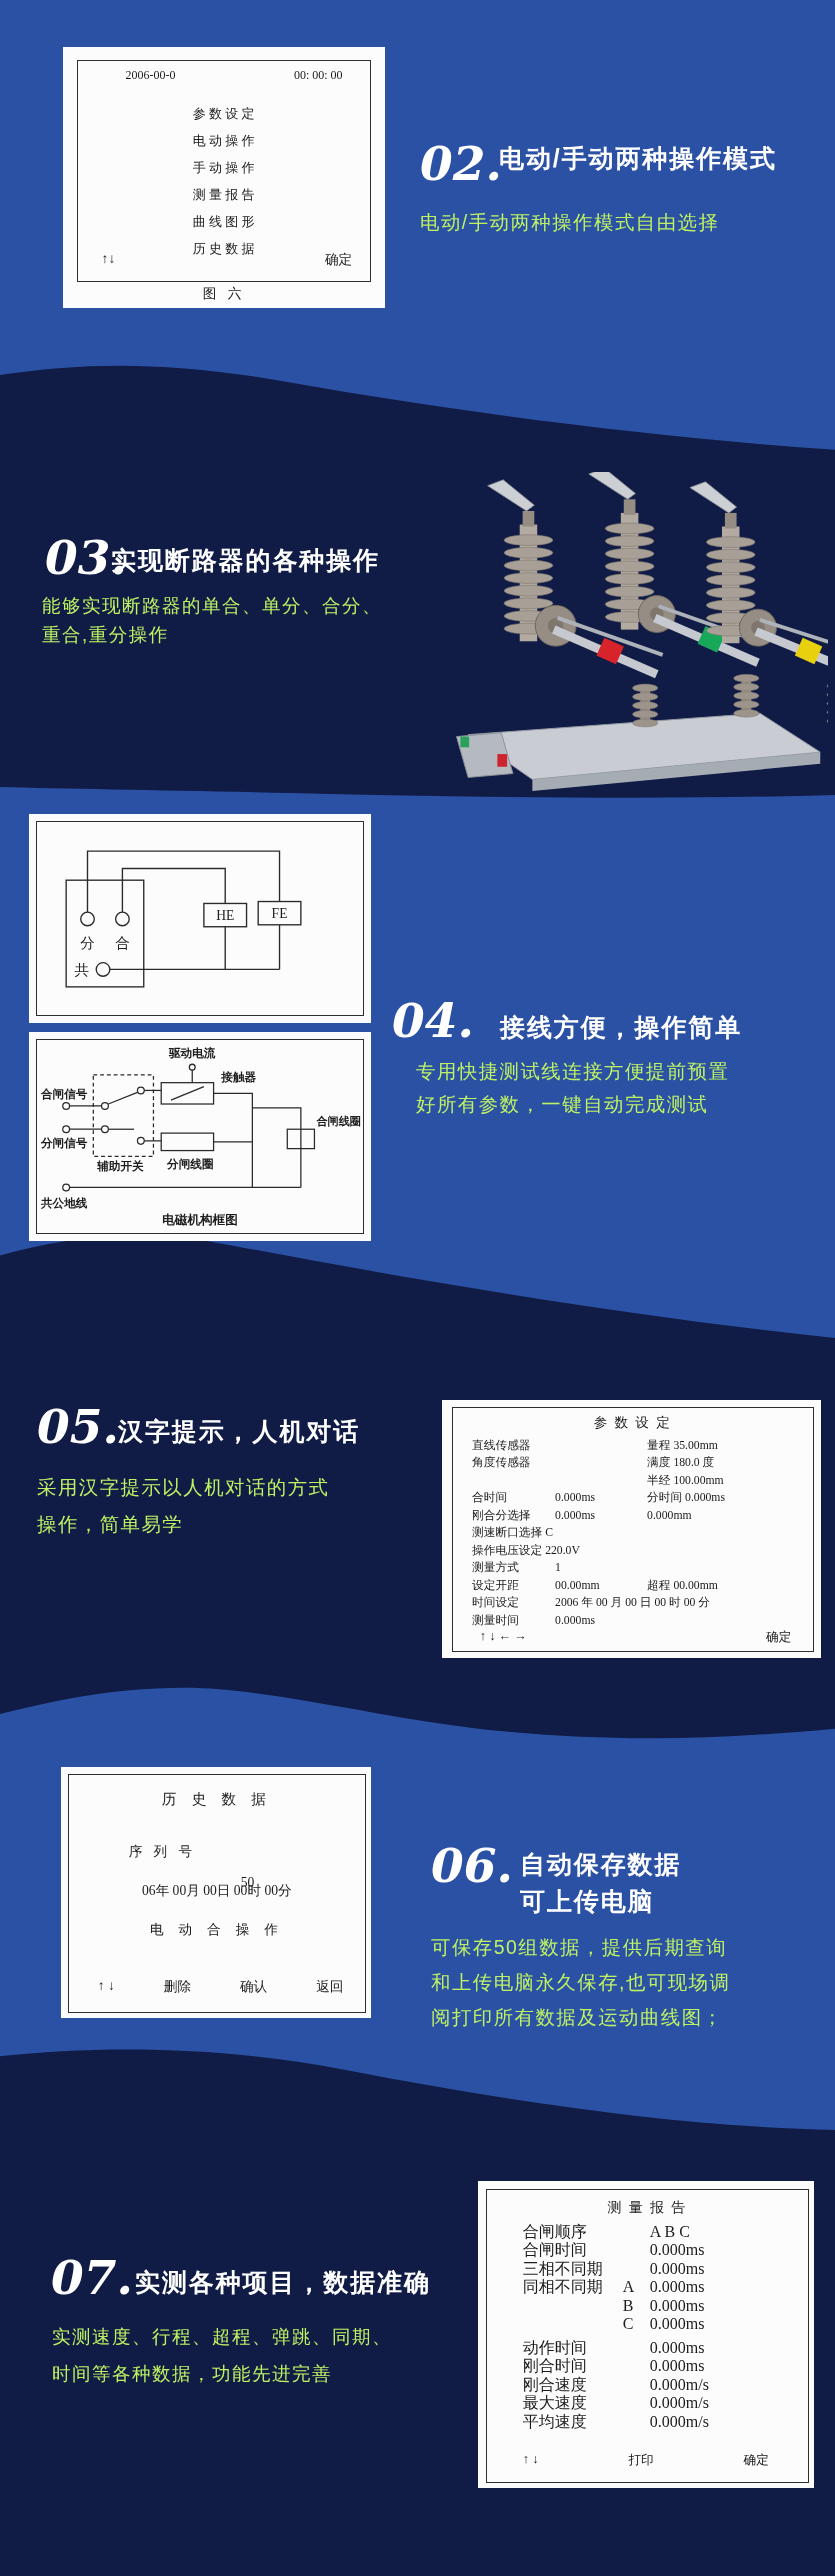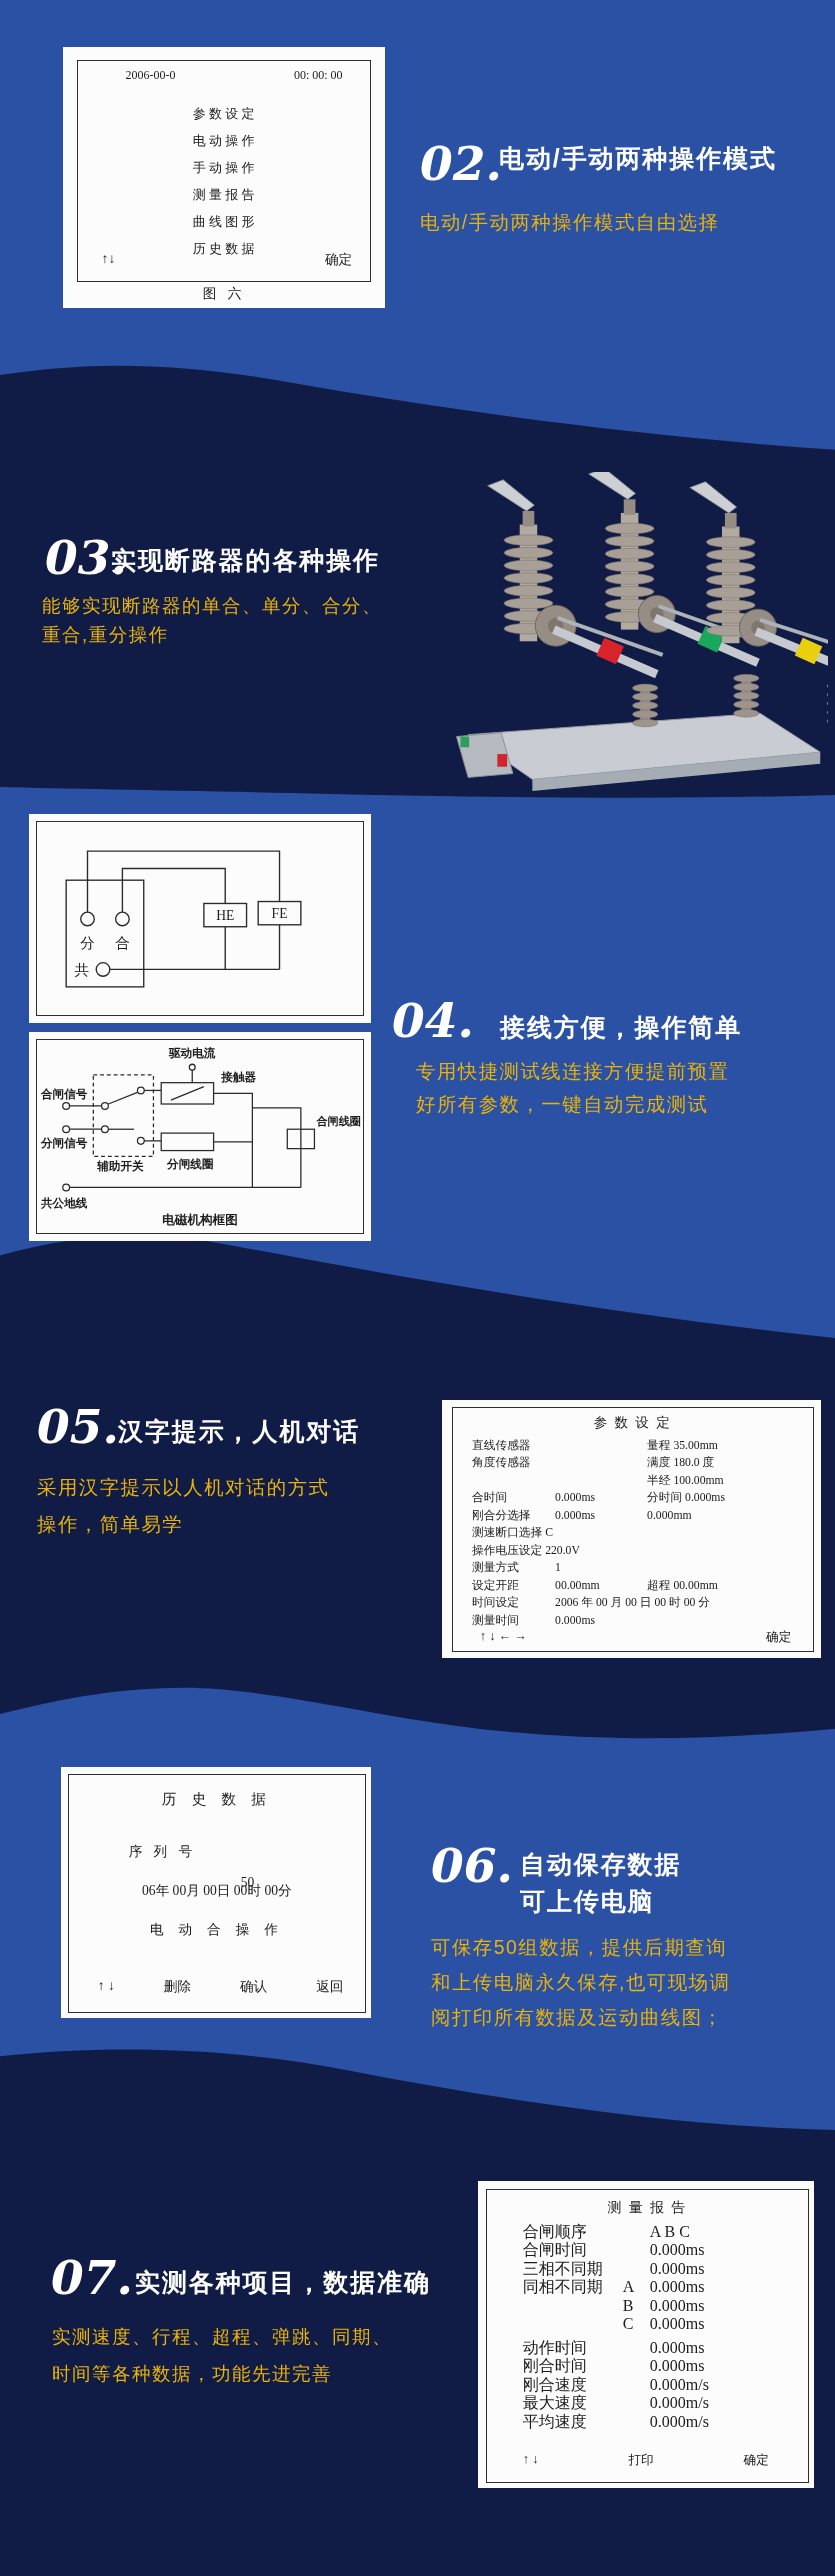--- a/index.html
+++ b/index.html
@@ -6,21 +6,21 @@
   .page{position:relative;width:836px;height:2576px;background:#2b51a4;overflow:hidden;
         font-family:"Liberation Sans",sans-serif;}
   .waves{position:absolute;left:0;top:0;width:836px;height:2576px;z-index:0;}
   .layer{position:absolute;z-index:1;}
 
   
   .num{position:absolute;z-index:2;color:#fff;font-family:"DejaVu Serif",serif;
        font-style:italic;font-weight:700;font-size:47px;line-height:47px;}
   .title{position:absolute;z-index:2;color:#fff;font-weight:700;font-size:25px;
          letter-spacing:1.9px;line-height:33px;white-space:nowrap;}
-  .btext{position:absolute;z-index:2;color:#eab308;font-size:19.4px;letter-spacing:1.5px;
+  .btext{position:absolute;z-index:2;color:#bef264;font-size:19.4px;letter-spacing:1.5px;
          line-height:33px;white-space:nowrap;}
 
   
   .panel{position:absolute;z-index:2;background:#fcfcfc;}
   .pinner{position:absolute;border:1.5px solid #2e2e2e;
           font-family:"Liberation Serif","DejaVu Serif",serif;color:#1b1b1b;}
   .caption{position:absolute;width:100%;text-align:center;
            font-family:"Liberation Serif",serif;color:#1b1b1b;font-size:13.6px;letter-spacing:3.9px;}
 
   

